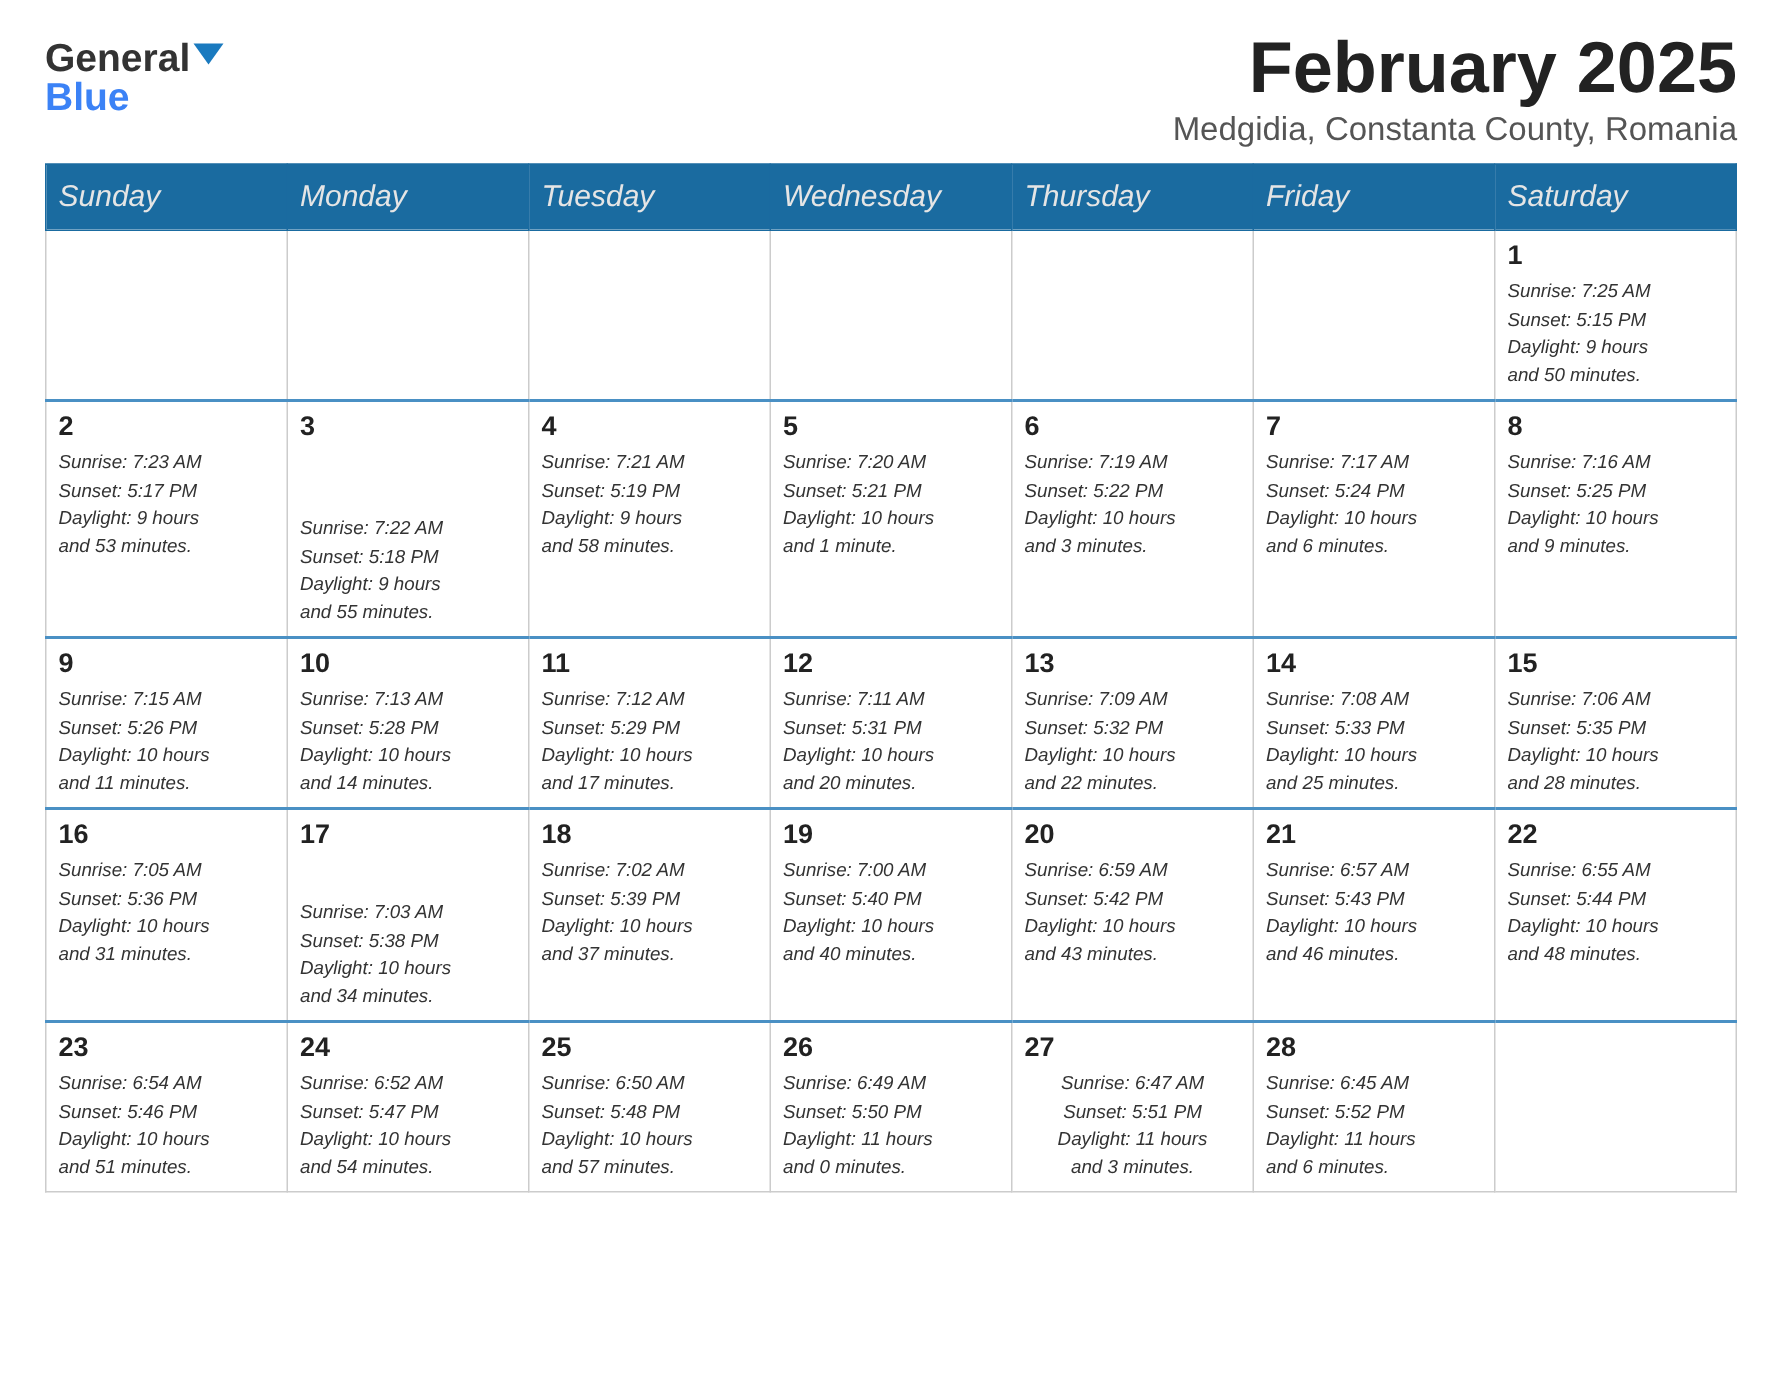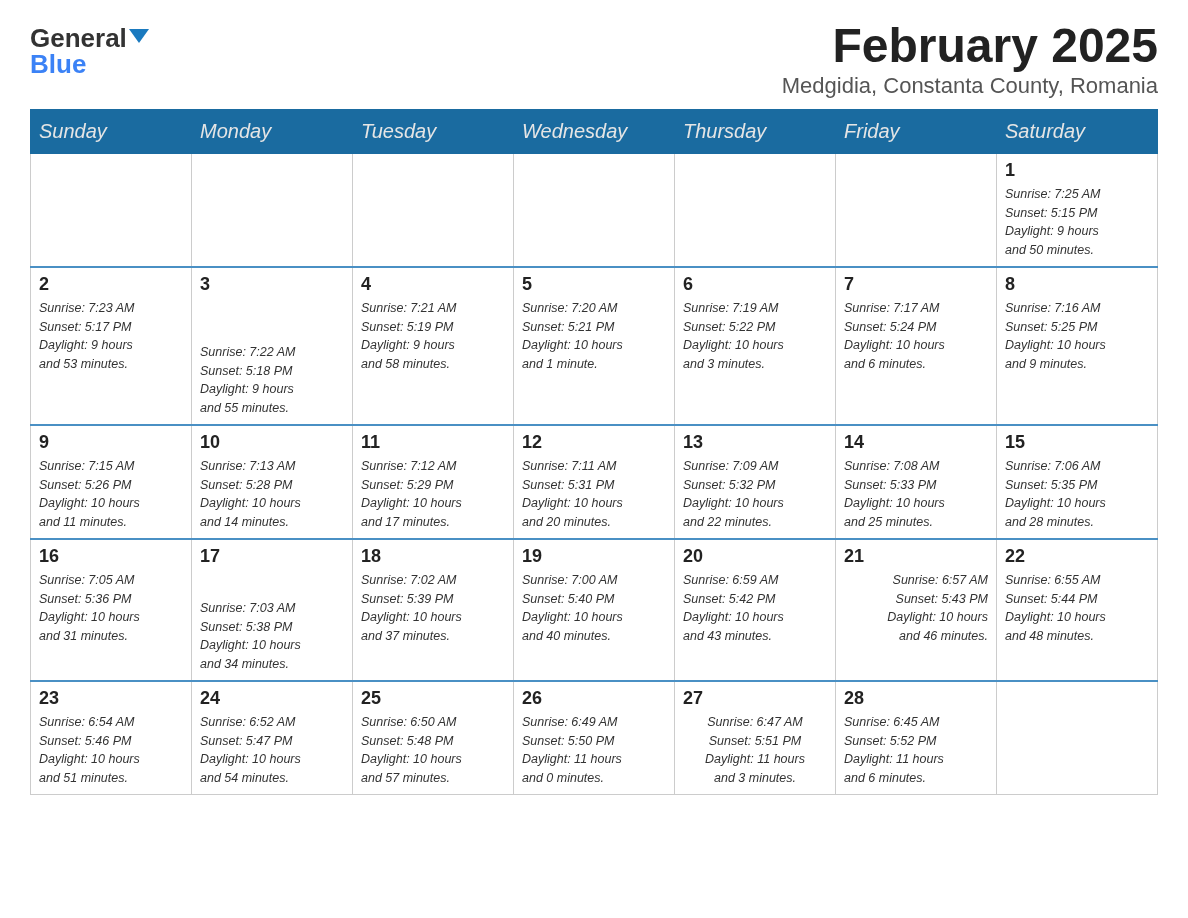--- a/index.html
+++ b/index.html
@@ -287,21 +287,21 @@
         </td>
         <td>
           <span class="day-number">20</span>
           <div class="day-info" style="white-space: pre-line;">Sunrise: 6:59 AM
 Sunset: 5:42 PM
 Daylight: 10 hours
 and 43 minutes.</div>
         </td>
         <td>
           <span class="day-number">21</span>
-          <div class="day-info" style="white-space: pre-line; text-align: right;">Sunrise: 6:57 AM
+          <div class="day-info" style="white-space: pre-line;">Sunrise: 6:57 AM
 Sunset: 5:43 PM
 Daylight: 10 hours
 and 46 minutes.</div>
         </td>
         <td>
           <span class="day-number">22</span>
           <div class="day-info" style="white-space: pre-line;">Sunrise: 6:55 AM
 Sunset: 5:44 PM
 Daylight: 10 hours
 and 48 minutes.</div>

